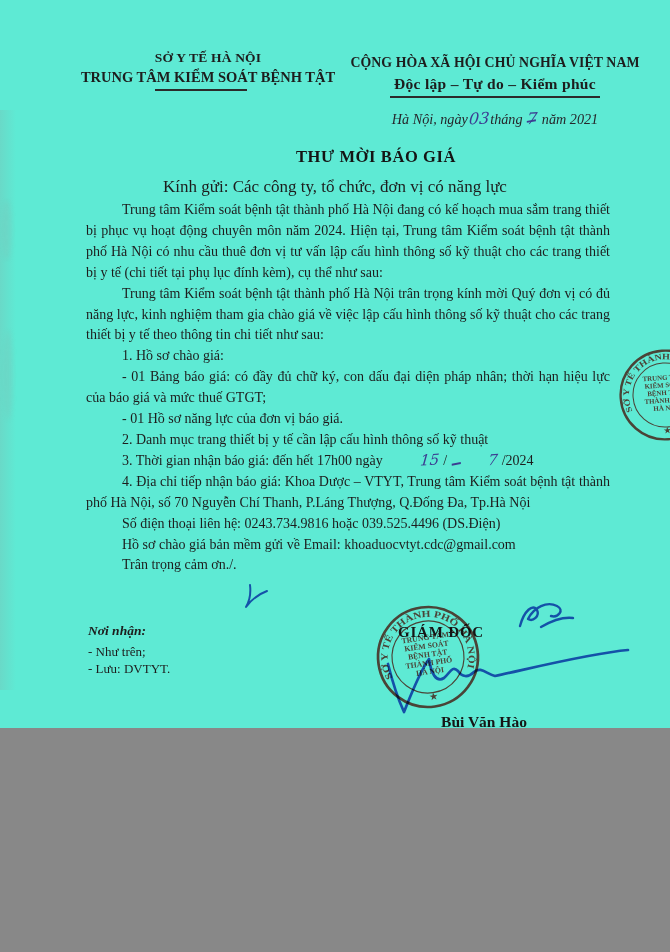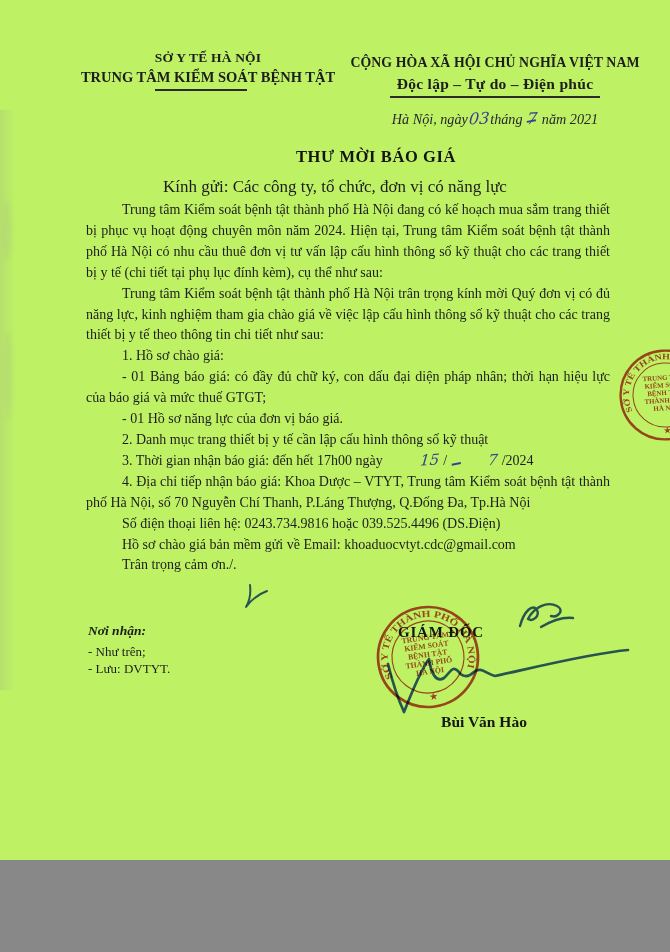--- a/index.html
+++ b/index.html
@@ -3,22 +3,22 @@
 <meta charset="utf-8">
 <style>
   :root{
     --ink:#1d1d1d;
     --stamp-red:#c43a32;
     --sig-blue:#2b50c8;
     --hand-ink:#3c3d92;
   }
   html,body{margin:0;padding:0;background:#888;}
   .page{
-    position:relative;width:670px;height:860px;margin:0 auto;
-    background:#bef264;overflow:hidden;
+    position:relative;width:670px;height:728px;margin:0 auto;
+    background:#5eead4;overflow:hidden;
     font-family:"Liberation Serif", serif;color:var(--ink);
   }
   
   .edge-left{position:absolute;left:0;top:110px;width:16px;height:580px;
     background:linear-gradient(to right, rgba(150,150,150,.20), rgba(150,150,150,0));}
   .edge-bottom{position:absolute;left:0;top:946px;width:670px;height:6px;background:#e9e9e6;}
   .smudge{position:absolute;background:rgba(160,160,160,.12);border-radius:50%;filter:blur(2px);}
 
   
   .hdr-left{position:absolute;left:68px;top:50px;width:280px;text-align:center;font-weight:bold;}
@@ -77,21 +77,21 @@
   <div class="smudge" style="left:4px;top:330px;width:9px;height:90px;"></div>
 
   <div class="hdr-left">
     <div class="l1">SỞ Y TẾ HÀ NỘI</div>
     <div class="l2">TRUNG TÂM KIỂM SOÁT BỆNH TẬT</div>
     <div class="ul"></div>
   </div>
 
   <div class="hdr-right">
     <div class="l1">CỘNG HÒA XÃ HỘI CHỦ NGHĨA VIỆT NAM</div>
-    <div class="l2">Độc lập – Tự do – Điện phúc</div>
+    <div class="l2">Độc lập – Tự do – Kiểm phúc</div>
     <div class="ul"></div>
   </div>
 
   <div class="dateline"><span>Hà Nội, ngày</span><span class="hw">03</span><span>tháng</span> <span class="hw hw7">7</span> <span>năm 2021</span></div>
 
   <div class="title">THƯ MỜI BÁO GIÁ</div>
   <div class="salutation">Kính gửi: Các công ty, tổ chức, đơn vị có năng lực</div>
 
   <div class="body">
     <p>Trung tâm Kiểm soát bệnh tật thành phố Hà Nội đang có kế hoạch mua sắm trang thiết bị phục vụ hoạt động chuyên môn năm 2024. Hiện tại, Trung tâm Kiểm soát bệnh tật thành phố Hà Nội có nhu cầu thuê đơn vị tư vấn lập cấu hình thông số kỹ thuật cho các trang thiết bị y tế (chi tiết tại phụ lục đính kèm), cụ thể như sau:</p>

